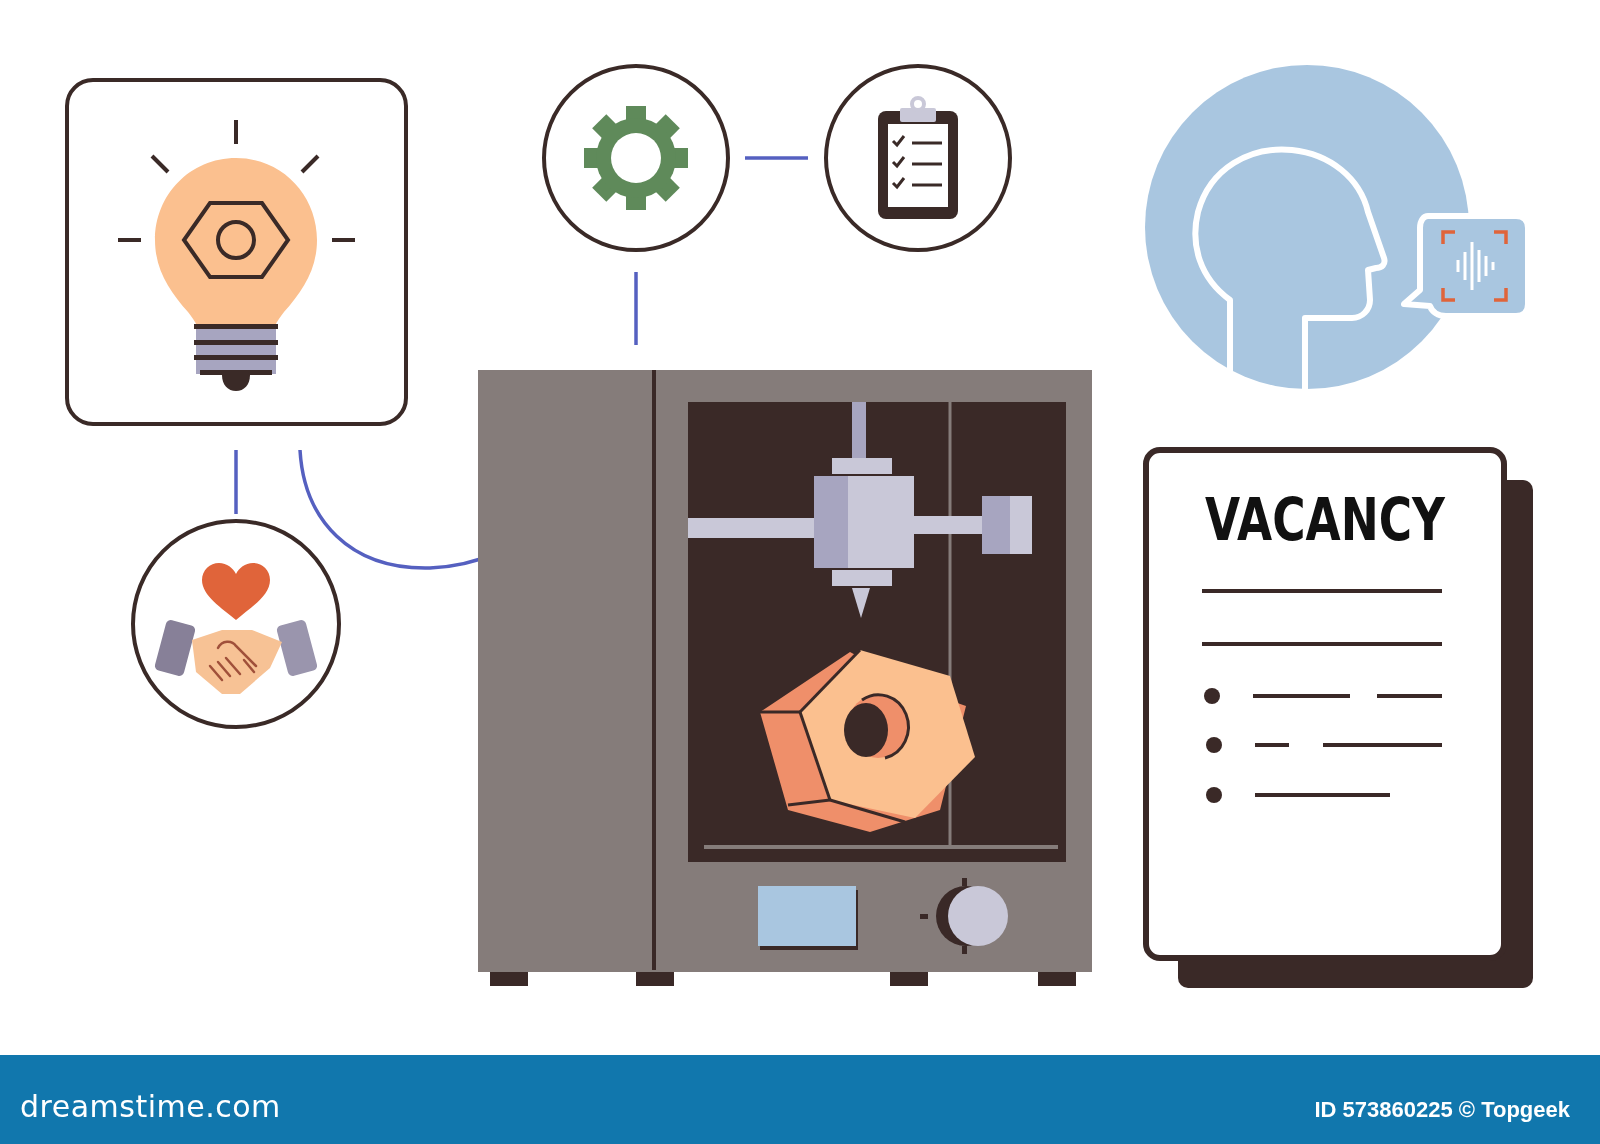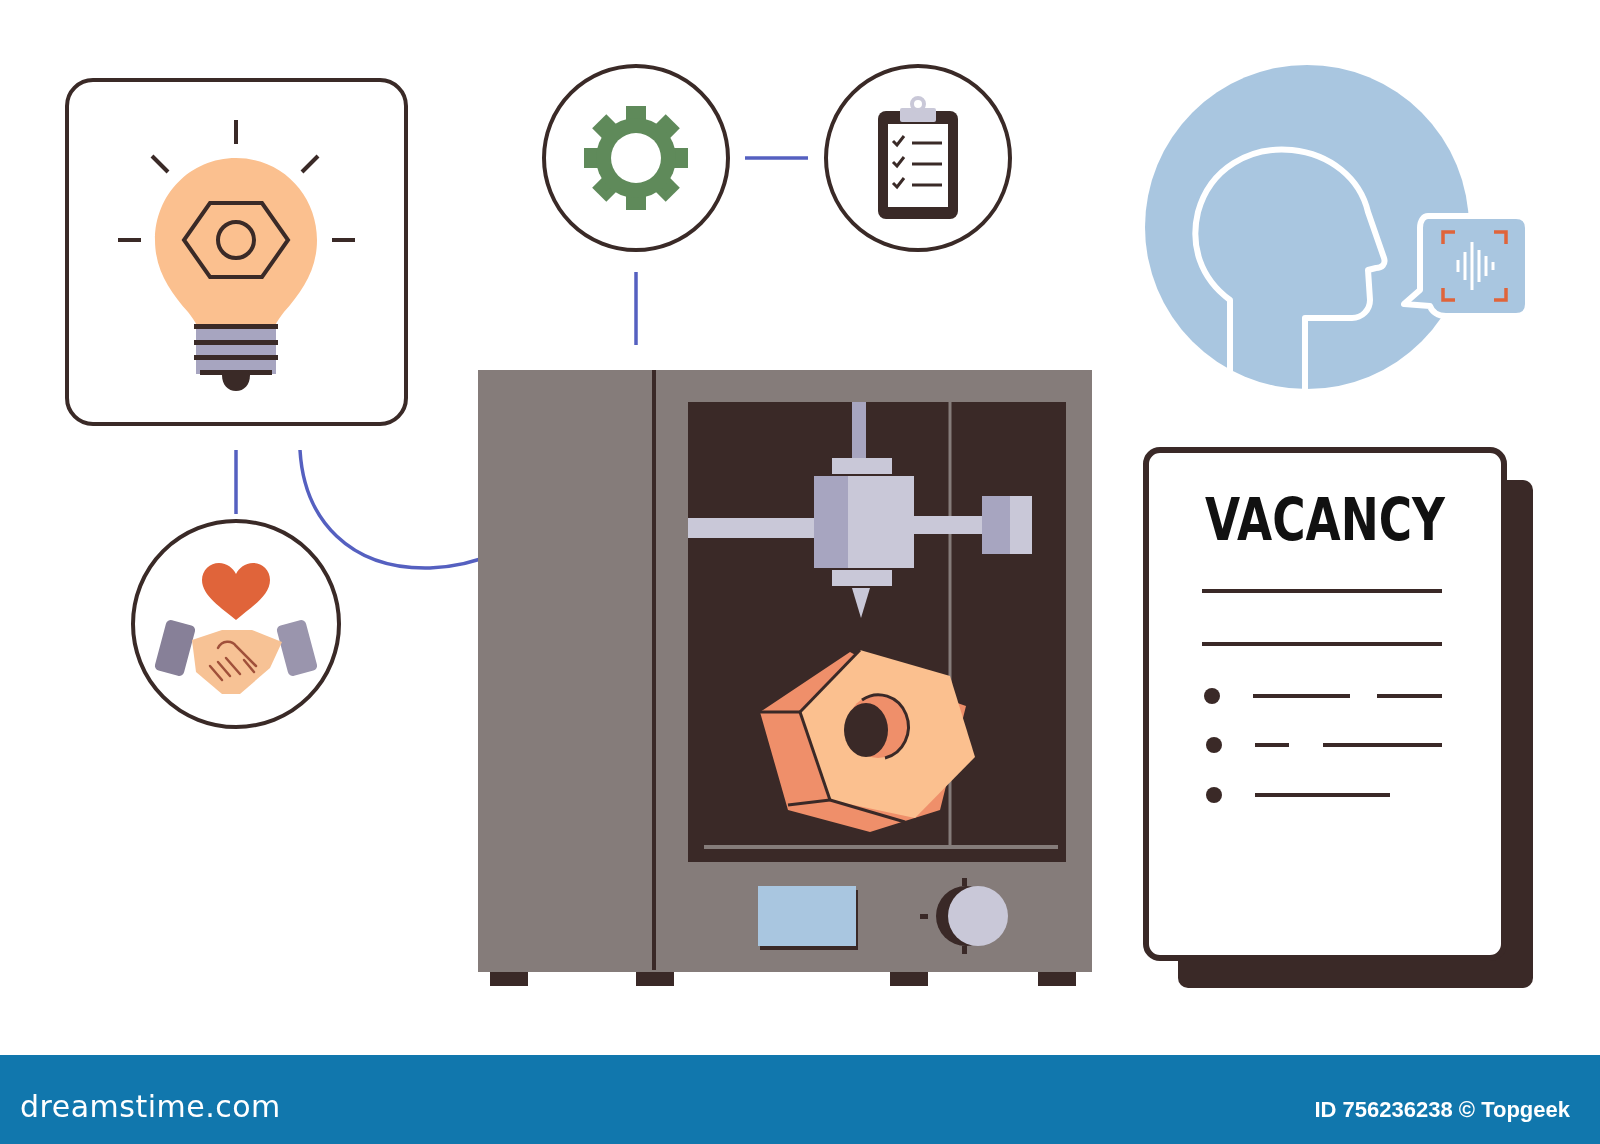--- a/index.html
+++ b/index.html
@@ -213,14 +213,14 @@
       <circle cx="1212" cy="696" r="8"></circle>
       <circle cx="1214" cy="745" r="8"></circle>
       <circle cx="1214" cy="795" r="8"></circle>
     </g>
   </g>
 </svg>
 </div>
 
 <div class="footer">
   <span class="brand">dreamstime.com</span>
-  <span class="credit">ID 756236238 © Topgeek</span>
+  <span class="credit">ID 573860225 © Topgeek</span>
 </div>
 
 </body></html>

